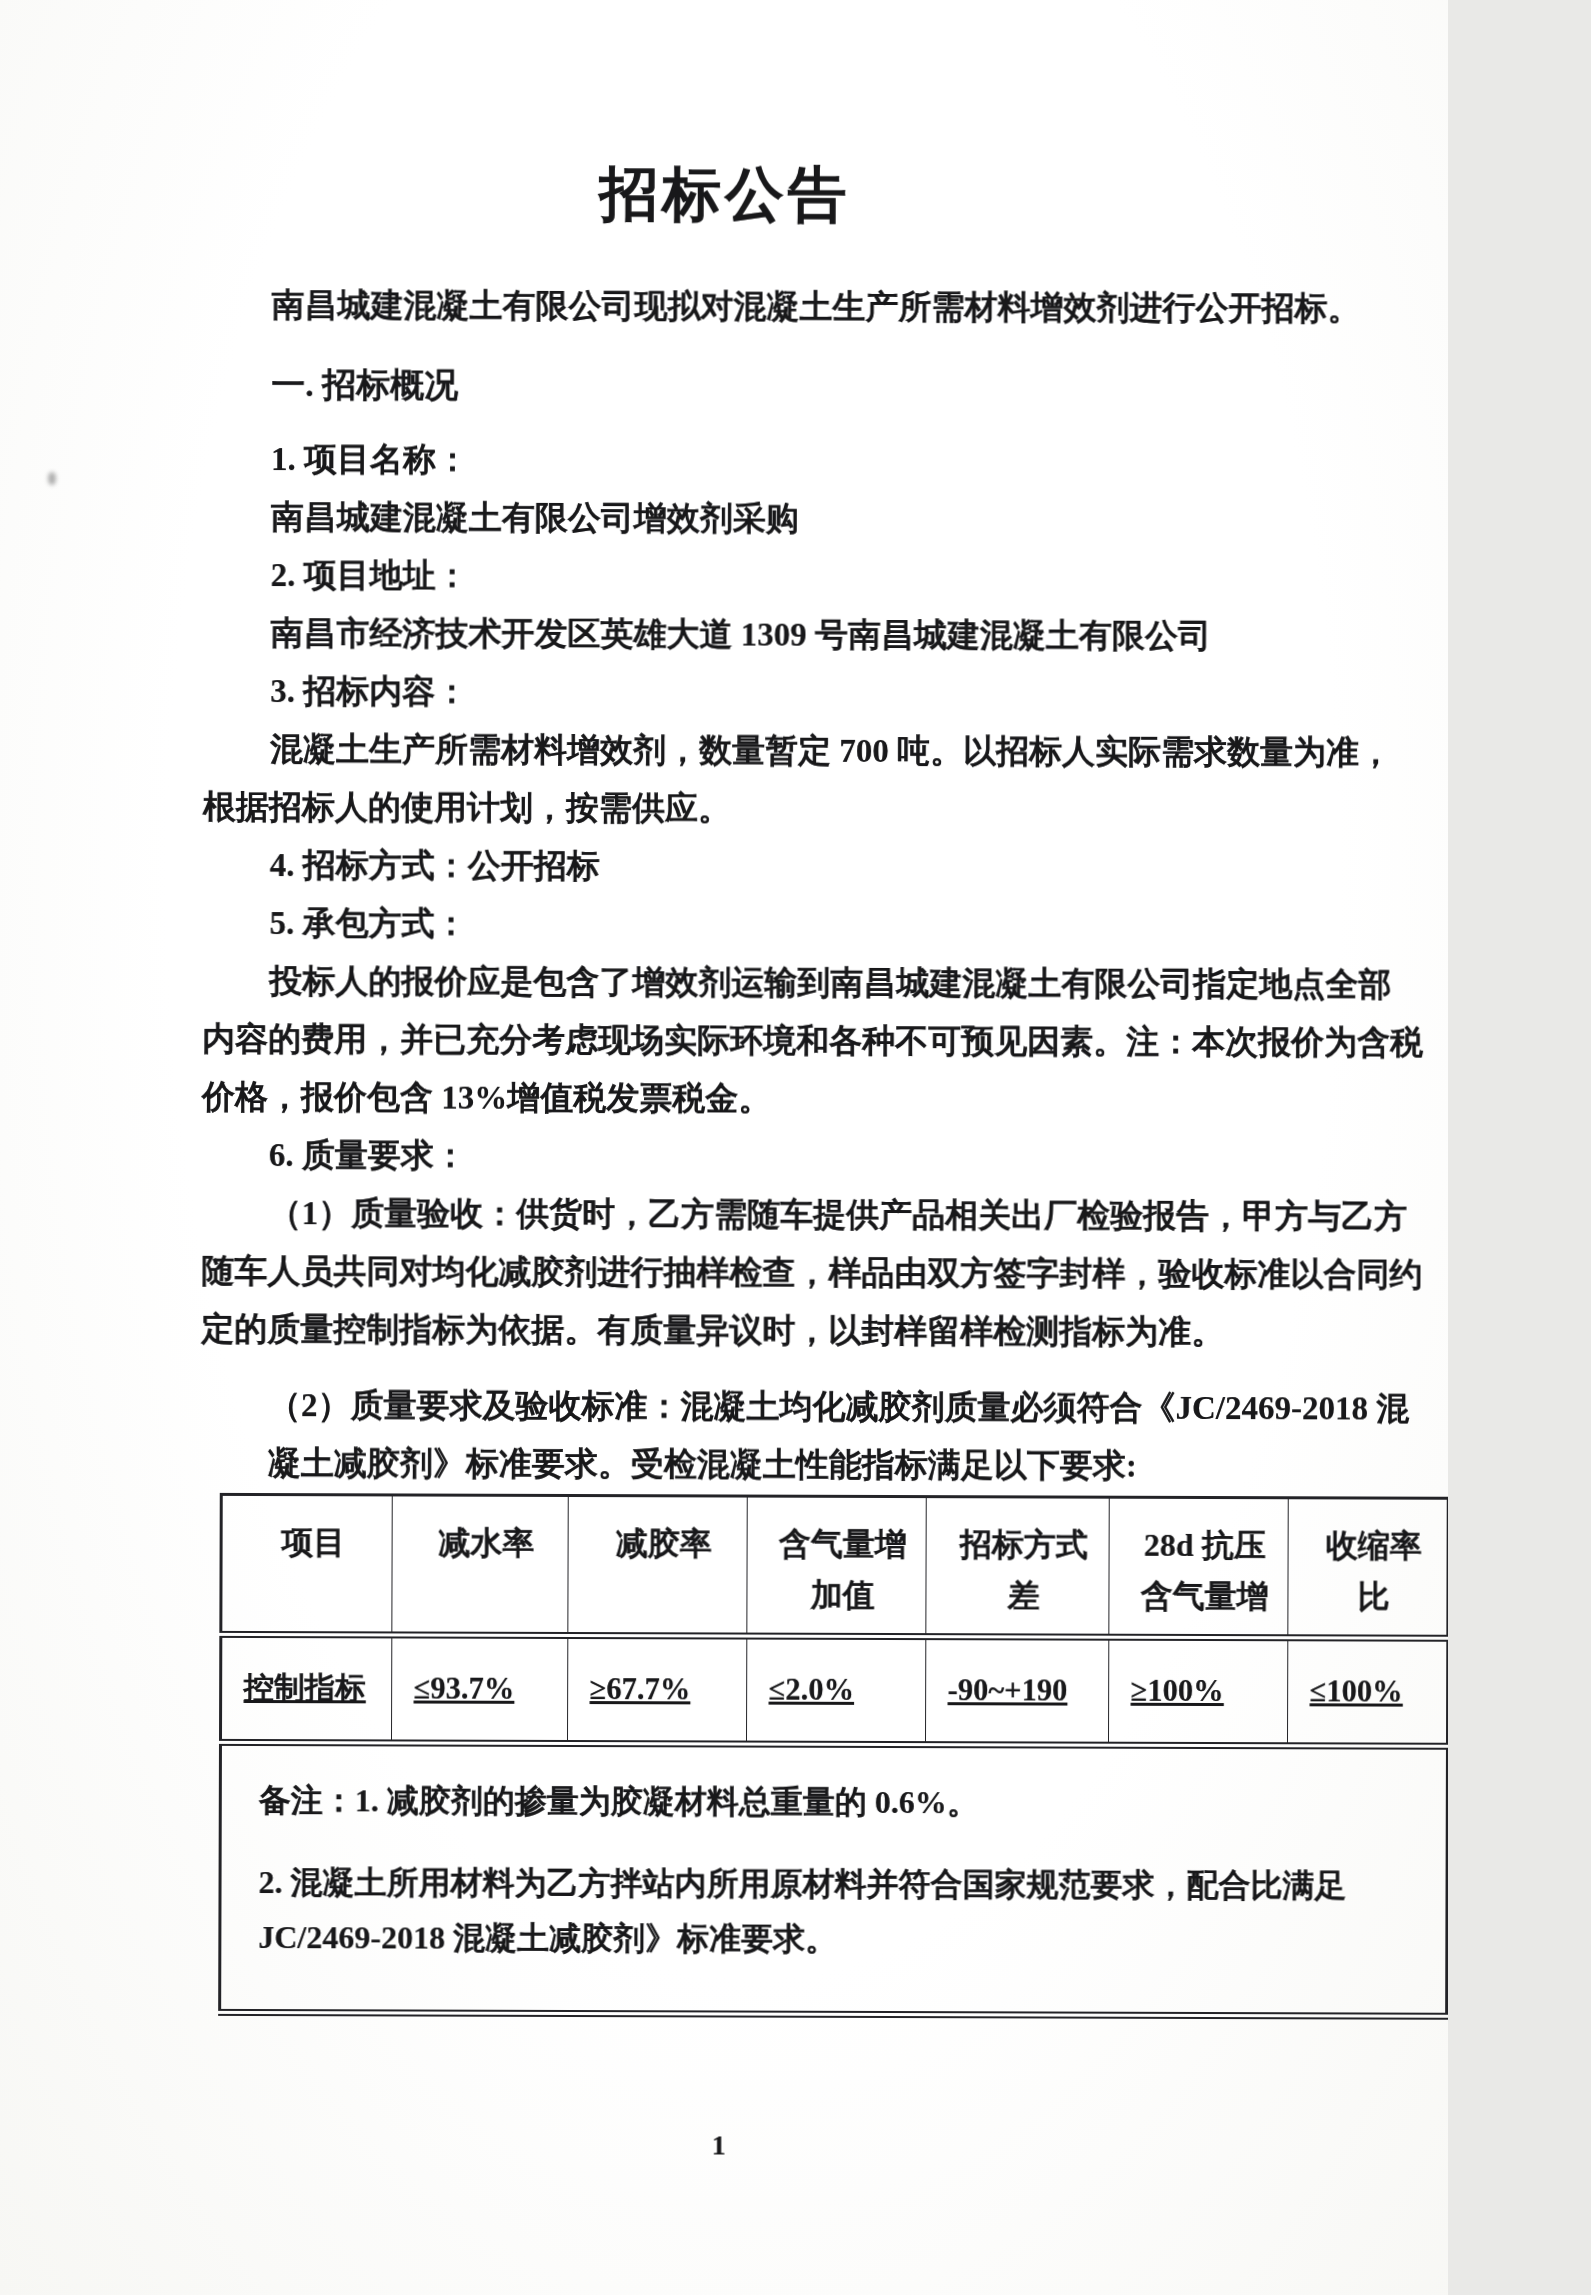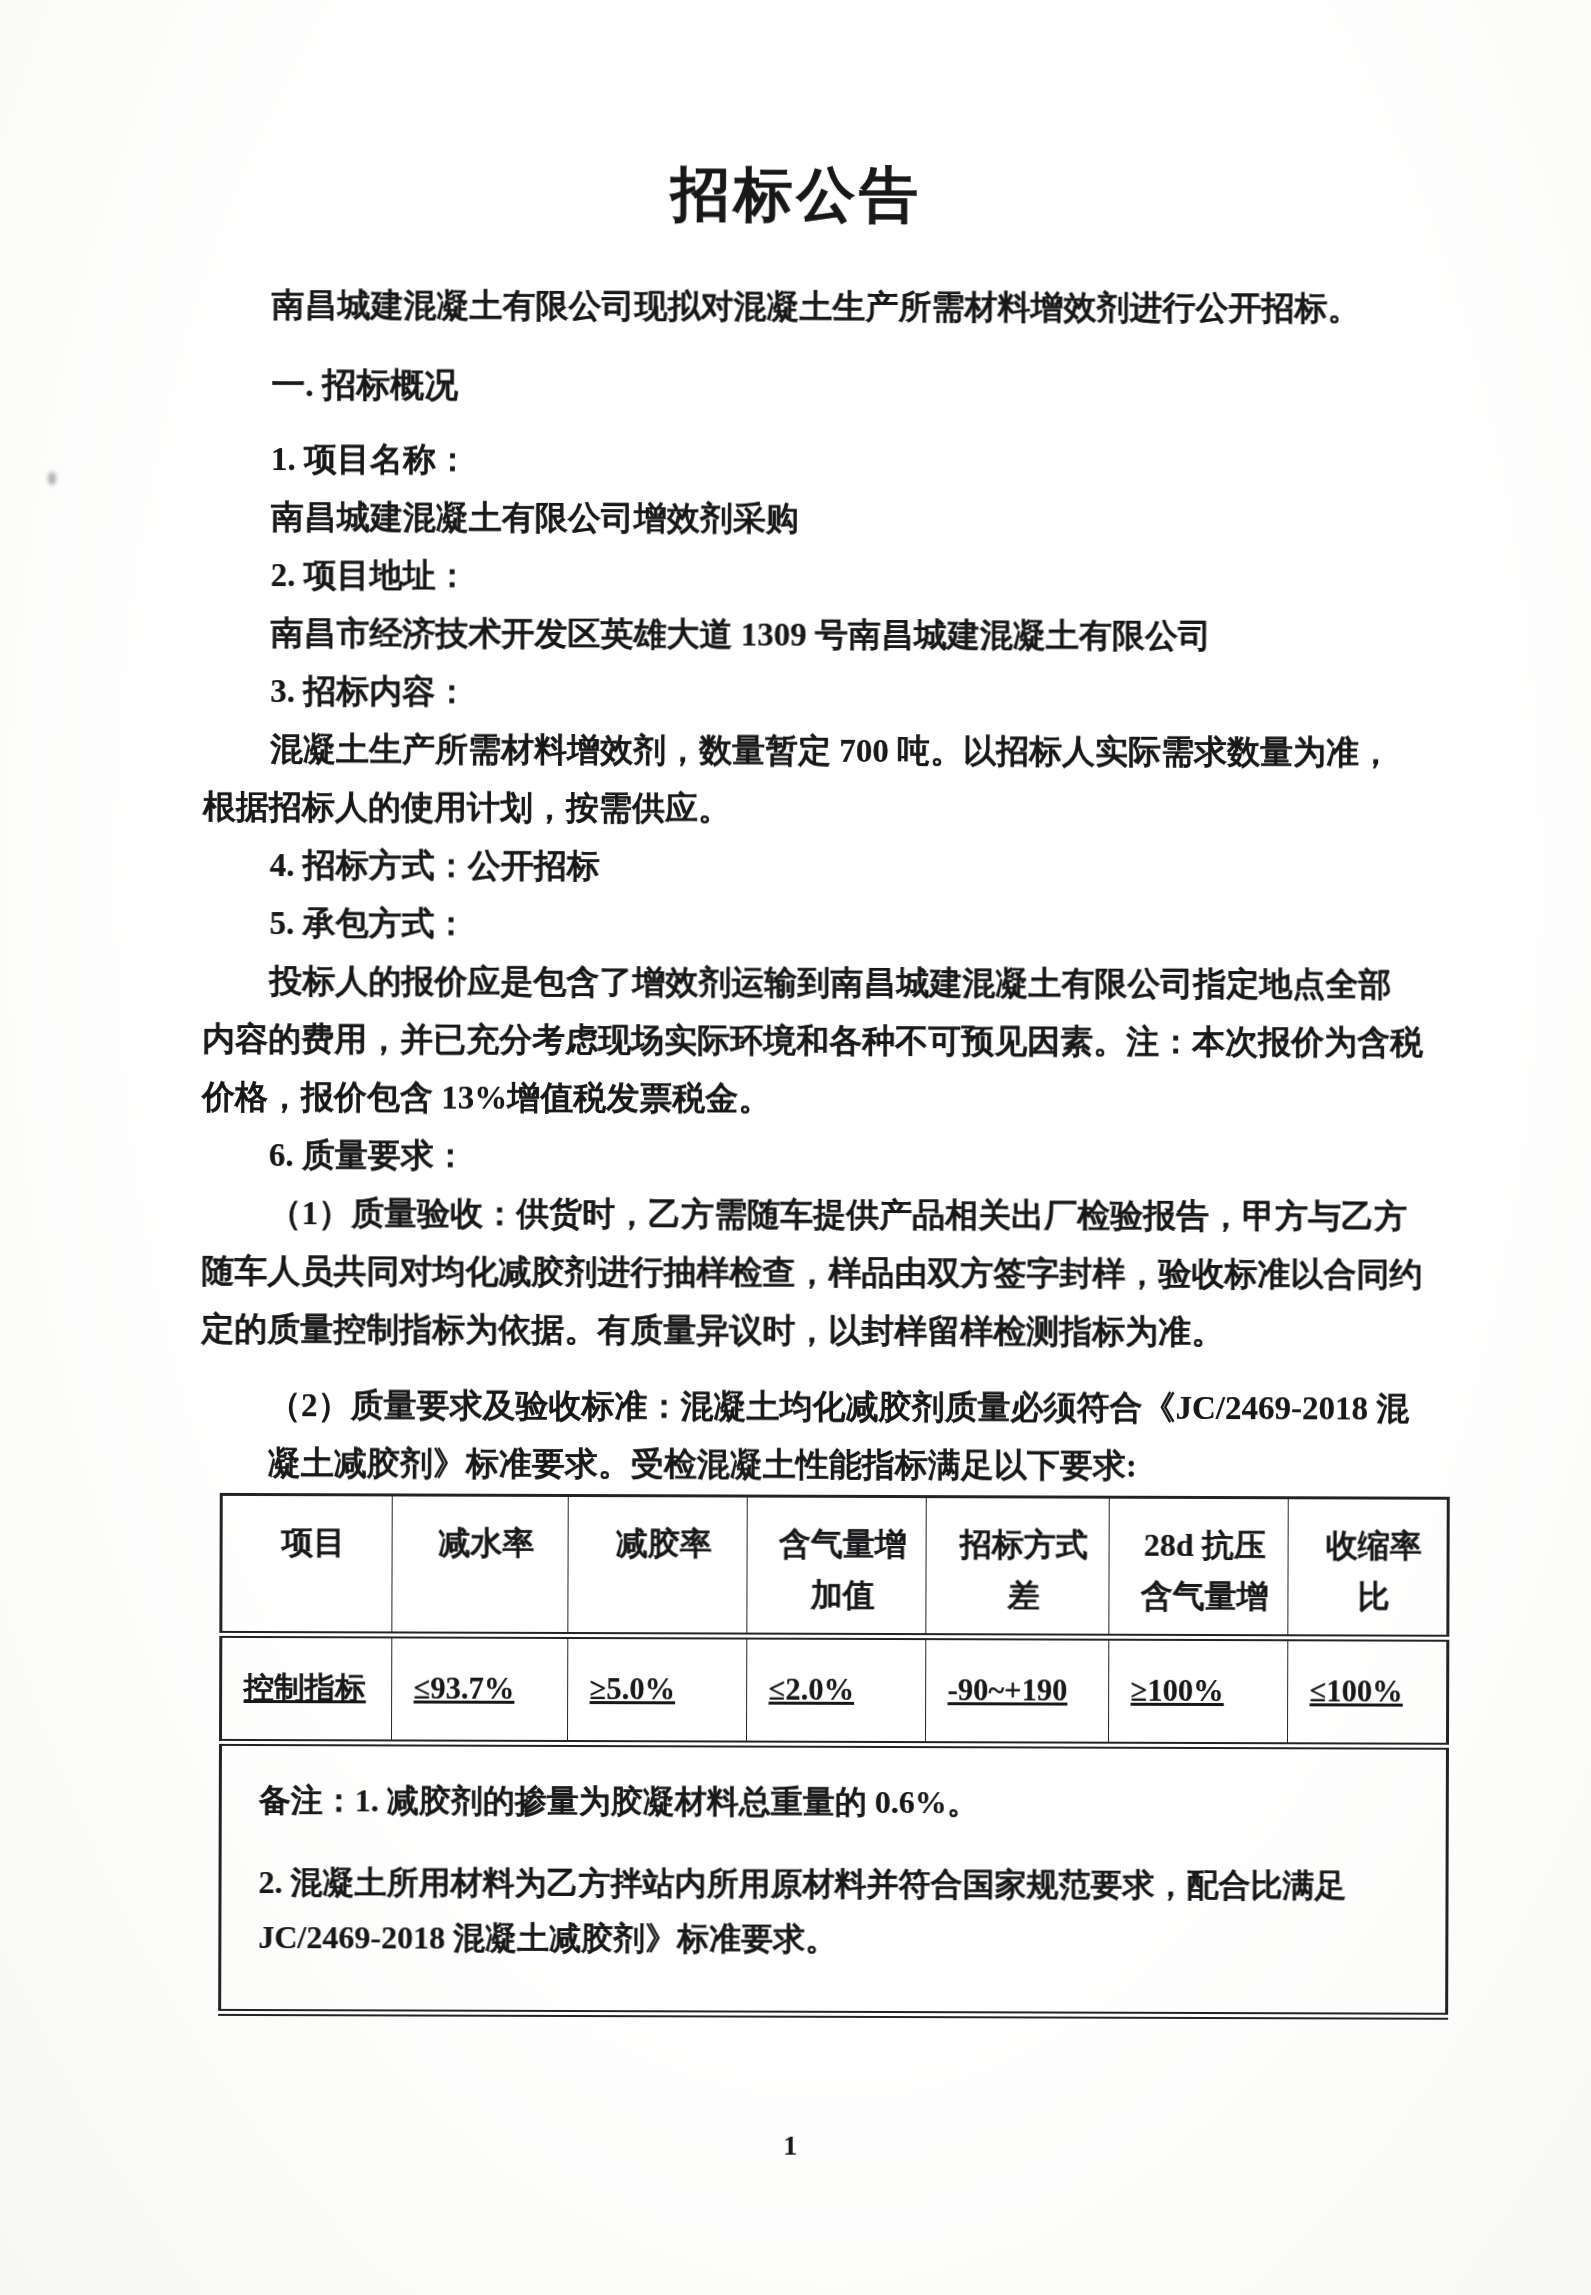--- a/index.html
+++ b/index.html
@@ -1,18 +1,18 @@
 <!DOCTYPE html>
 <html style="font-size:10.2px"><head>
 <meta charset="utf-8">
 <style>
   html,body{margin:0;padding:0;}
   body{width:1591px;height:2295px;background:#e9e9e7;}
   .page{
-    position:relative;width:1591px;height:2295px;overflow:hidden;
+    position:relative;width:1448px;height:2295px;overflow:hidden;
     background:radial-gradient(ellipse at 52% 38%, #ffffff 55%, #f7f7f4 100%);
     font-family:"Liberation Serif","DejaVu Serif",serif;
     color:#1b1b1d;
   }
   .content{
     padding:0 137px 0 205px;
     transform:rotate(0.18deg);
     transform-origin:254px 0;
     filter:blur(0.3px) contrast(1.03);
   }
@@ -122,21 +122,21 @@
 加值</th>
         <th>招标方式
 差</th>
         <th>28d 抗压
 含气量增</th>
         <th>收缩率比</th>
       </tr>
       <tr class="vals">
         <td class="val">控制指标</td>
         <td class="val">≤93.7%</td>
-        <td class="val">≥5.0%</td>
+        <td class="val">≥67.7%</td>
         <td class="val">≤2.0%</td>
         <td class="val">-90~+190</td>
         <td class="val">≥100%</td>
         <td class="val">≤100%</td>
       </tr>
       <tr class="notes">
         <td class="notecell" colspan="7">
           <p class="n1">备注：1. 减胶剂的掺量为胶凝材料总重量的 0.6%。</p>
           <p class="n2">2. 混凝土所用材料为乙方拌站内所用原材料并符合国家规范要求，配合比满足
 JC/2469-2018 混凝土减胶剂》标准要求。</p>

